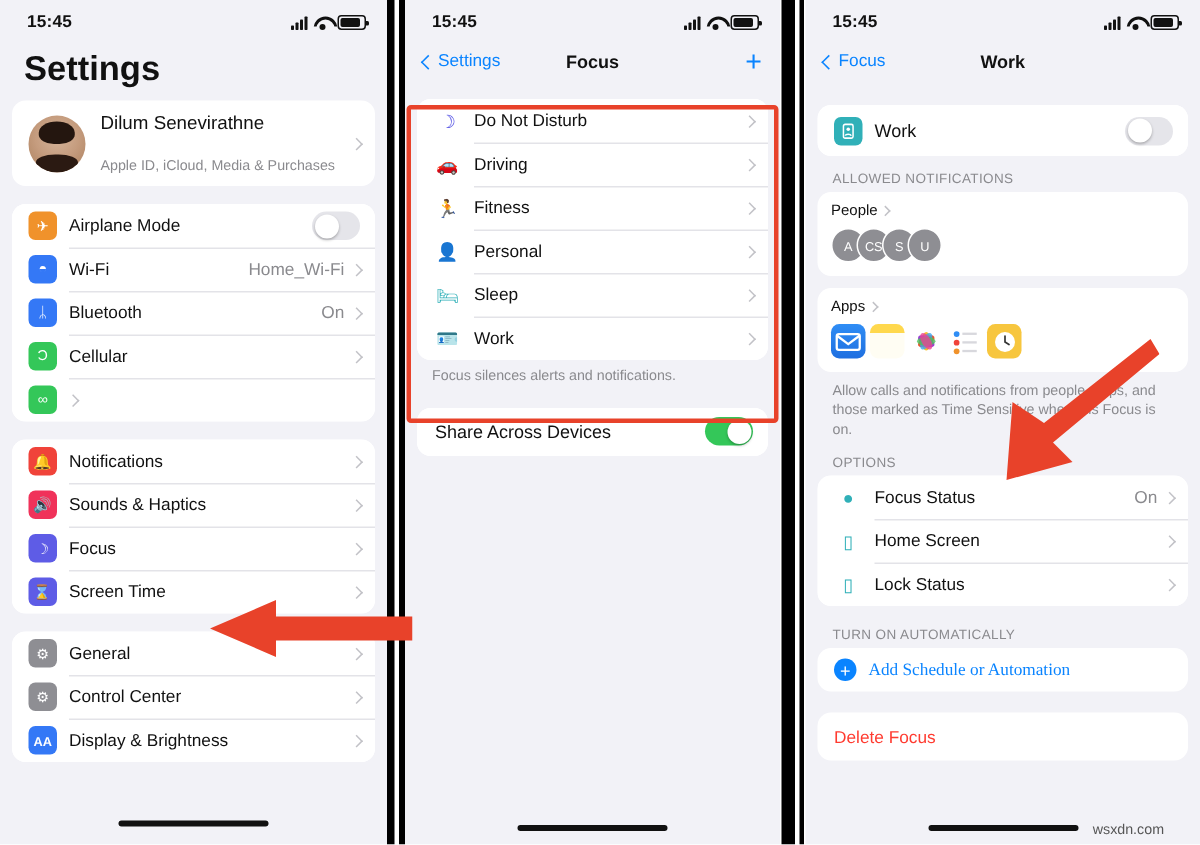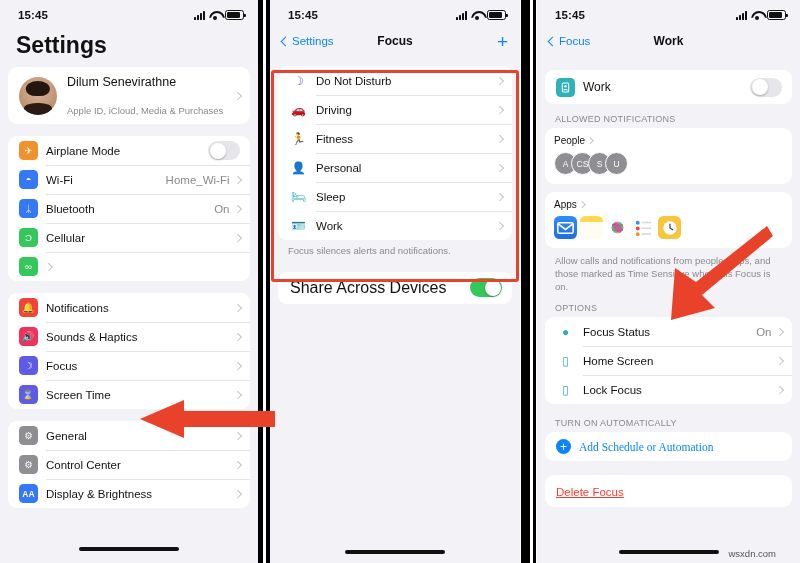--- a/index.html
+++ b/index.html
@@ -128,21 +128,21 @@
   .appstack{display:flex;gap:3px;margin-top:6px;align-items:center;}
   .app{width:23px;height:23px;border-radius:5.5px;}
 
   .addrow { display:flex; align-items:center; gap:8px; background:#fff;
     border-radius:9px; margin:0 8px; padding:7px 11px; }
   .plusc { width:15px;height:15px;border-radius:50%;background:#0a84ff;
     color:#fff;font-size:12px;display:flex;align-items:center;justify-content:center;
     line-height:1; }
   .addlbl{font-size:11.5px;color:#0a84ff;font-family:Liberation Serif, serif;}
   .delcard{background:#fff;border-radius:9px;margin:0 8px;padding:7px 11px;}
-  .dellbl{font-size:11.5px;color:#ff3b30;text-decoration:underline;}
+  .dellbl{font-size:11.5px;color:#ff3b30;}
 
   
   .redbox { position:absolute; border:3px solid #e8422a; border-radius:3px; }
   .arrow { position:absolute; pointer-events:none; }
   .wm { position:absolute; right:24px; bottom:4px; font-size:9.5px;
     color:#555; font-family:Liberation Sans, sans-serif; }
 </style>
 </head>
 <body>
 
@@ -314,21 +314,21 @@
           <div class="ico" style="background: transparent; color: rgb(48, 176, 184); font-size: 12px;">🪪</div>
           <div class="lbl">Work</div>
           <div class="chev"></div>
         </div>
       </div>
     <div class="foot">Focus silences alerts and notifications.</div>
 
     <div style="height:14px"></div>
     <div class="card">
       <div class="row noicon" style="min-height:32px;padding-left:12px">
-        <div class="lbl" style="font-size:16px">Share Across Devices</div>
+        <div class="lbl" style="font-size:12px">Share Across Devices</div>
         <div class="toggle on">
             <i></i>
           </div>
       </div>
     </div>
 
     <div class="home-ind"></div>
   </div>
 
   <div class="divider div-c"></div>
@@ -447,21 +447,21 @@
           <div class="val">On</div>
           <div class="chev"></div>
         </div>
         <div class="row">
           <div class="ico" style="background: transparent; color: rgb(48, 176, 184); font-size: 12px;">▯</div>
           <div class="lbl">Home Screen</div>
           <div class="chev"></div>
         </div>
         <div class="row">
           <div class="ico" style="background: transparent; color: rgb(48, 176, 184); font-size: 12px;">▯</div>
-          <div class="lbl">Lock Focus</div>
+          <div class="lbl">Lock Status</div>
           <div class="chev"></div>
         </div>
       </div>
 
     <div class="sechdr" style="padding-top:14px">TURN ON AUTOMATICALLY</div>
     <div class="addrow">
       <span class="plusc">+</span>
       <span class="addlbl">Add Schedule or Automation</span>
     </div>
 

